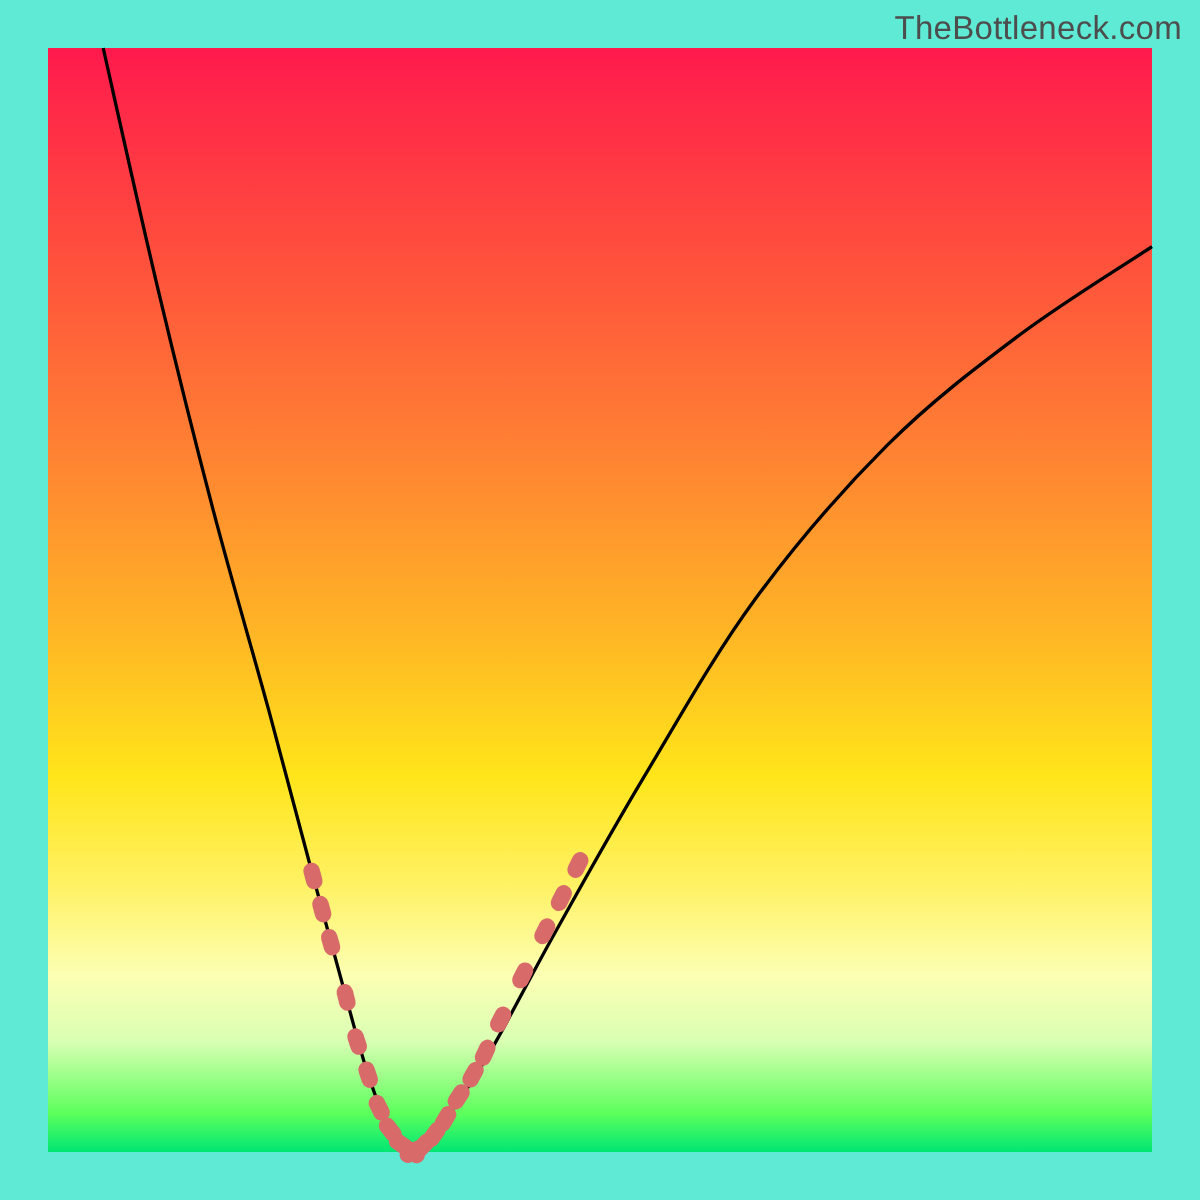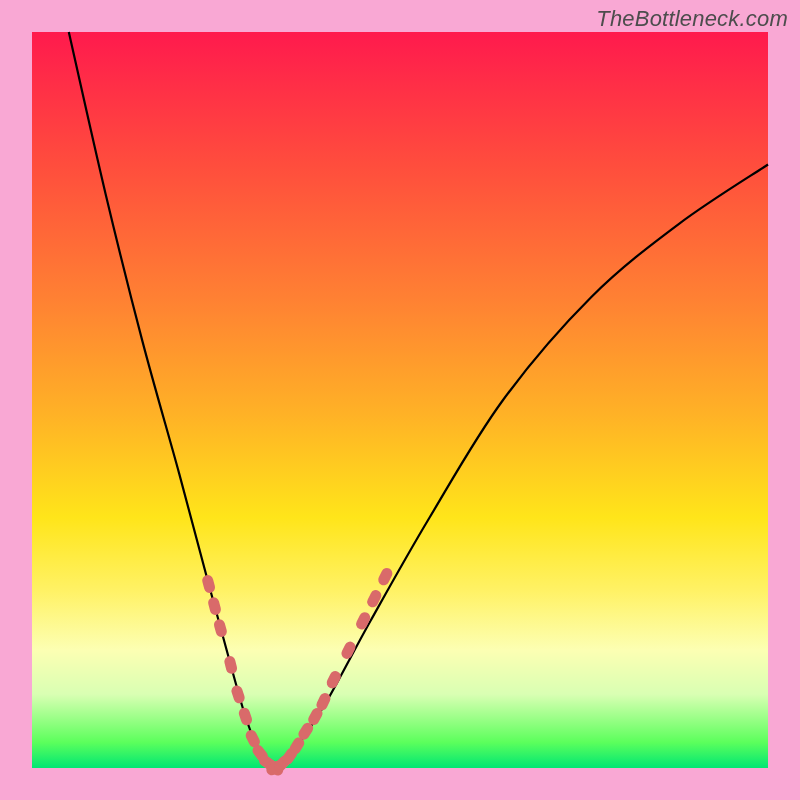--- a/index.html
+++ b/index.html
@@ -8,22 +8,21 @@
     width: 800px;
     height: 800px;
     overflow: hidden;
     background: #000;
     font-family: Arial, Helvetica, sans-serif;
   }
   .frame {
     position: relative;
     width: 800px;
     height: 800px;
-    background: #f9a8d4;
-    font-style: italic;
+    background: #5eead4;
   }
   .plot-area {
     position: absolute;
     left: 32px;
     top: 32px;
     width: 736px;
     height: 736px;
     
     background: linear-gradient(
       to bottom,

